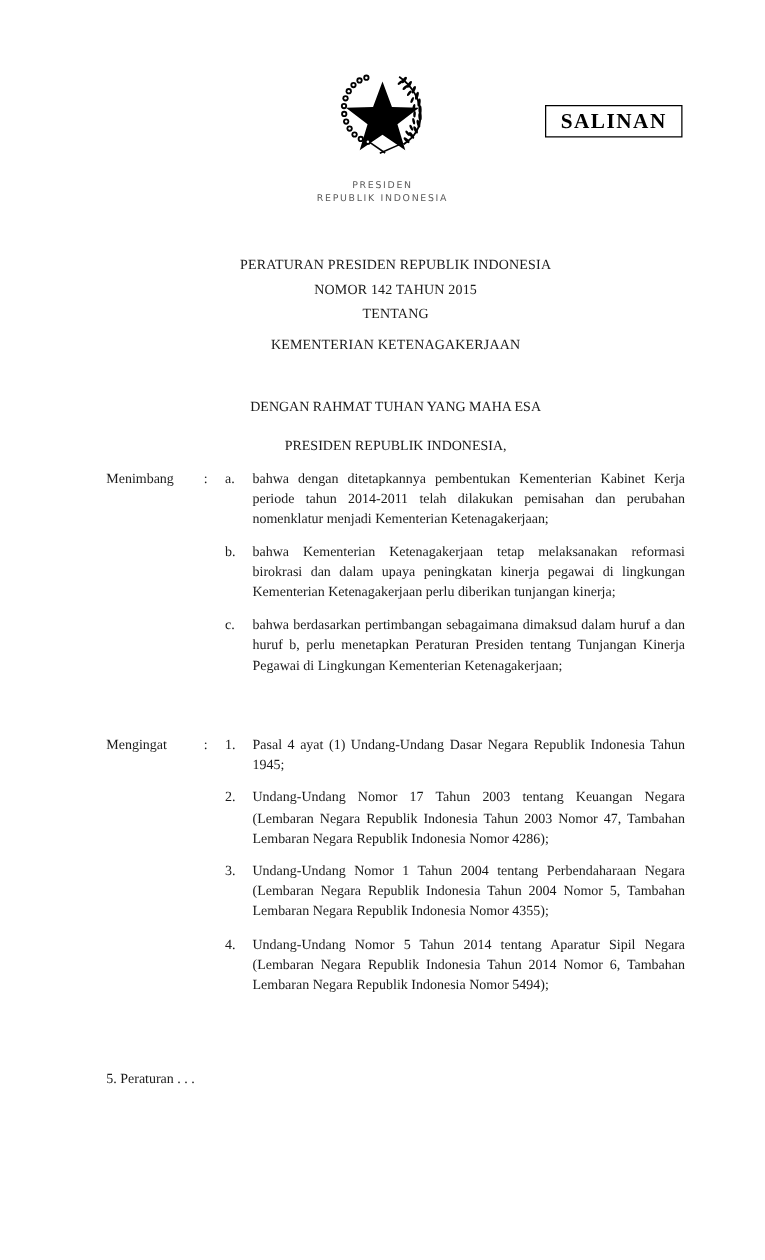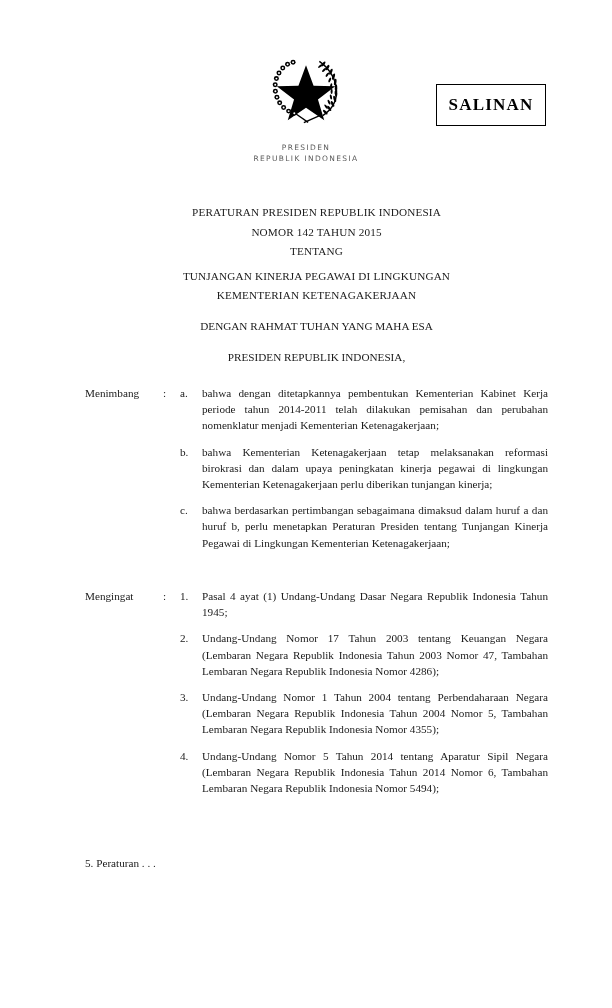--- a/index.html
+++ b/index.html
@@ -46,21 +46,21 @@
     color: #5a5a5a;
     white-space: nowrap;
   }
   .emblem-caption .l2 { display: block; }
 
   .salinan-box {
     position: absolute;
     left: 436px;
     top: 84px;
     width: 110px;
-    height: 42px;
+    height: 26px;
     border: 1.6px solid #000000;
     box-sizing: border-box;
     display: flex;
     align-items: center;
     justify-content: center;
   }
   .salinan-text {
     font-family: "Liberation Serif", "DejaVu Serif", serif;
     font-weight: bold;
     font-size: 17px;
@@ -100,21 +100,21 @@
     font-size: 11.2px;
     line-height: 19px;
   }
 
   
   .section {
     position: absolute;
     left: 85px;
     width: 463px;
   }
-  .section-menimbang { top: 375px; margin-top: 10px; }
+  .section-menimbang { top: 375px; }
   .section-mengingat { top: 588px; }
 
   .clause-row {
     display: flex;
     align-items: flex-start;
     margin-bottom: 10px;
   }
   .clause-row:last-child { margin-bottom: 0; }
 
   .col-label {
@@ -235,21 +235,20 @@
     <span class="salinan-text">SALINAN</span>
   </div>
 
 </div>
 
 <div class="title-block">
   <span class="title-line">PERATURAN PRESIDEN REPUBLIK INDONESIA</span>
   <span class="title-line">NOMOR 142 TAHUN 2015</span>
   <span class="title-line">TENTANG</span>
   <div class="title-gap"></div>
-  <span class="title-line">TUNJANGAN KINERJA PEGAWAI DI LINGKUNGAN</span>
   <span class="title-line">KEMENTERIAN KETENAGAKERJAAN</span>
 </div>
 
 <div class="rahmat-block">DENGAN RAHMAT TUHAN YANG MAHA ESA</div>
 <div class="presiden-line">PRESIDEN REPUBLIK INDONESIA,</div>
 
 <div class="section section-menimbang">
 
   <div class="clause-row">
     <div class="col-label">Menimbang</div>

